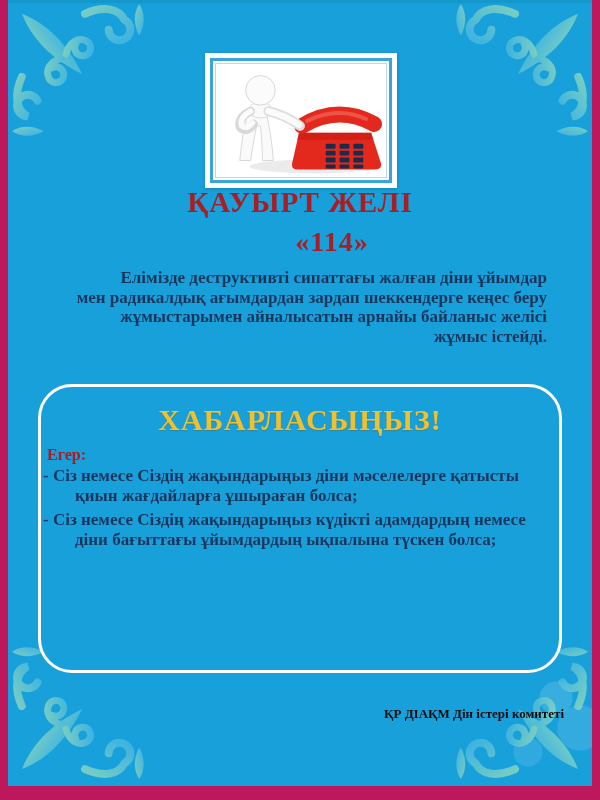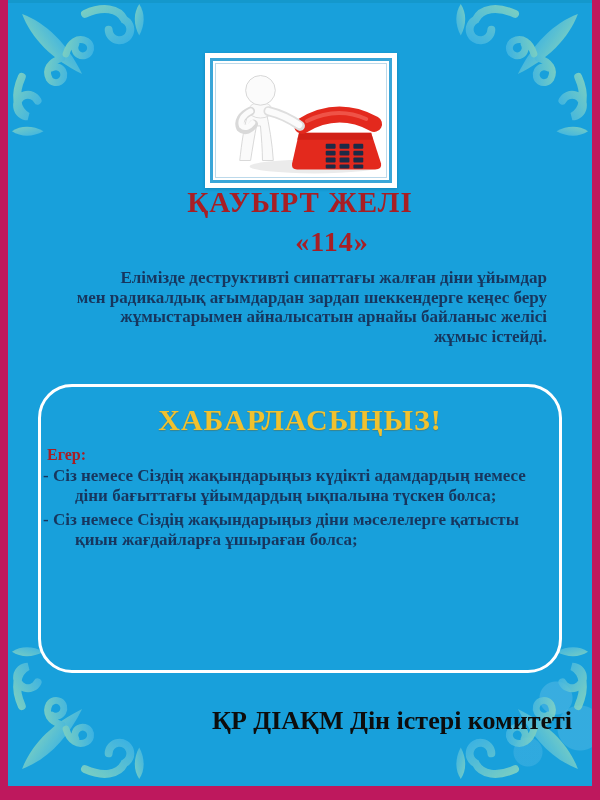--- a/index.html
+++ b/index.html
@@ -43,22 +43,22 @@
   .callout-box { position:absolute; left:30px; top:384px; width:524px; height:289px;
                  border:3px solid #ffffff; border-radius:34px; }
   .callout-heading { margin-top:16px; text-align:center; font-size:30px; font-weight:bold;
                      color:#F0C12F; letter-spacing:1px;
                      text-shadow:0 1px 1px rgba(120,80,0,.35); }
   .condition-label { margin:9px 0 2px 6px; font-size:16px; font-weight:bold; color:#A81E24; }
   .conditions { margin:0 6px 0 2px; }
   .condition { font-size:17px; line-height:20px; font-weight:bold; color:#17365E;
                padding-left:32px; text-indent:-32px; margin-bottom:4px; }
 
-  .footer { position:absolute; left:8px; top:706px; width:100%; text-align:right;
-            padding-right:28px; font-size:26px; font-weight:bold; color:#0D0D0D; }
+  .footer { position:absolute; left:0; top:706px; width:100%; text-align:right;
+            padding-right:28px; font-size:13px; font-weight:bold; color:#0D0D0D; }
 </style>
 </head>
 <body>
 
 <svg width="0" height="0" style="position:absolute">
   <defs>
     <linearGradient id="og" x1="0" y1="0" x2="1" y2="1">
       <stop offset="0" stop-color="#8ED8BE"></stop>
       <stop offset="1" stop-color="#44B7E4"></stop>
     </linearGradient>
@@ -135,20 +135,20 @@
 
     <div class="title">ҚАУЫРТ ЖЕЛІ</div>
     <div class="number">«114»</div>
 
     <div class="intro">Елімізде деструктивті сипаттағы жалған діни ұйымдар мен радикалдық ағымдардан зардап шеккендерге кеңес беру жұмыстарымен айналысатын арнайы байланыс желісі жұмыс істейді.</div>
 
     <div class="callout-box">
       <div class="callout-heading">ХАБАРЛАСЫҢЫЗ!</div>
       <div class="condition-label">Егер:</div>
       <div class="conditions">
+        <div class="condition">- Сіз немесе Сіздің жақындарыңыз діни мәселелерге қатысты қиын жағдайларға ұшыраған болса;</div>
         <div class="condition">- Сіз немесе Сіздің жақындарыңыз күдікті адамдардың немесе діни бағыттағы ұйымдардың ықпалына түскен болса;</div>
-        <div class="condition">- Сіз немесе Сіздің жақындарыңыз діни мәселелерге қатысты қиын жағдайларға ұшыраған болса;</div>
       </div>
     </div>
 
     <div class="footer">ҚР ДІАҚМ Дін істері комитеті</div>
   </div>
 </div>
 
 </body></html>

